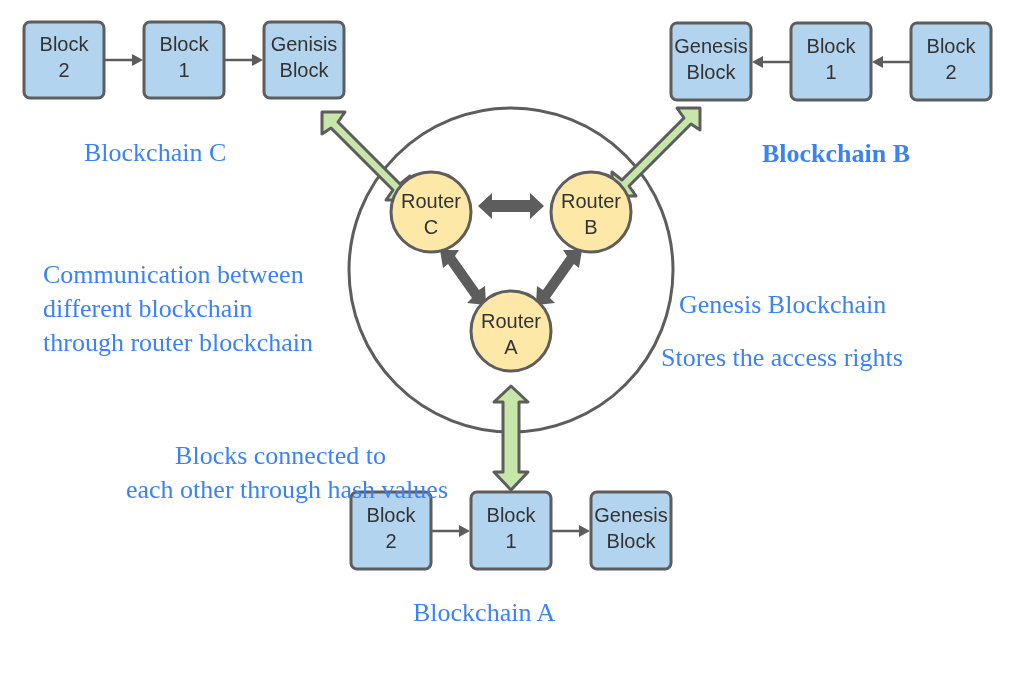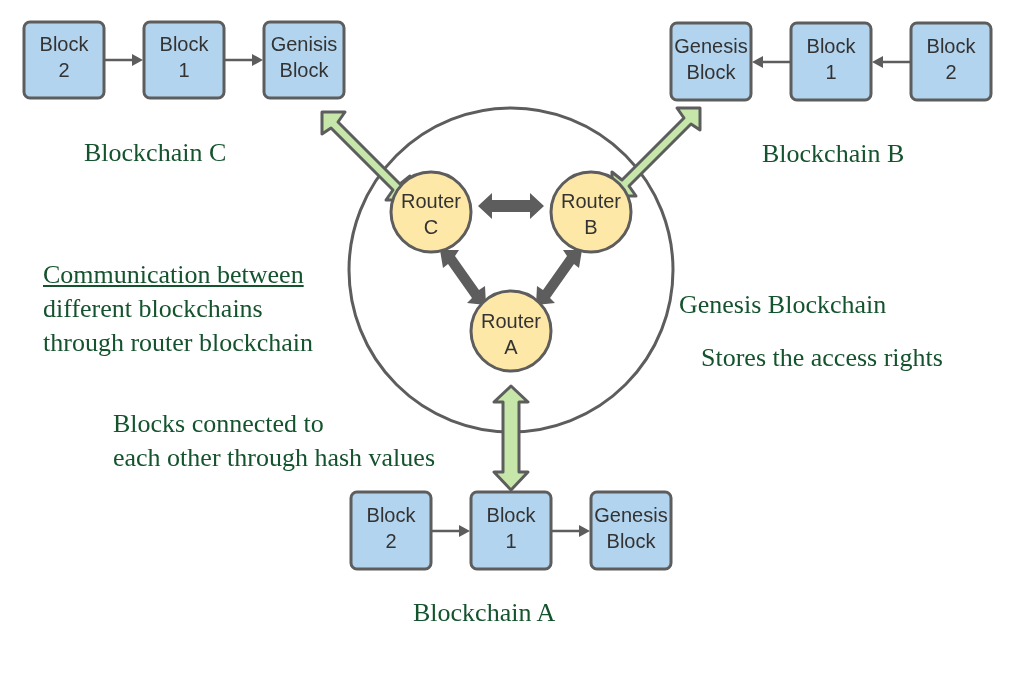--- a/index.html
+++ b/index.html
@@ -6,21 +6,21 @@
   body { width:1031px; height:692px; position:relative; overflow:hidden; }
   svg { position:absolute; left:0; top:0; }
   .block-rect { fill:#b3d4ee; stroke:#5d5d5d; stroke-width:3; }
   .router-circle { fill:#fde8a8; stroke:#5d5d5d; stroke-width:3; }
   .outer-circle { fill:none; stroke:#5d5d5d; stroke-width:3; }
   .node-text { font-family:"Liberation Sans", sans-serif; font-size:20px; fill:#333333; text-anchor:middle; }
   .chain-arrow { stroke:#5d5d5d; stroke-width:2.5; fill:none; }
   .chain-head { fill:#5d5d5d; }
   .green-arrow { fill:#c6e6aa; stroke:#5d5d5d; stroke-width:3; stroke-linejoin:round; }
   .gray-arrow { fill:#5d5d5d; }
-  .label { position:absolute; font-family:"Liberation Serif", serif; font-size:26px; color:#14532d; line-height:34px; white-space:nowrap; }
+  .label { position:absolute; font-family:"Liberation Serif", serif; font-size:26px; color:#3b82f6; line-height:34px; white-space:nowrap; }
 </style>
 </head>
 <body>
 
 <svg width="1031" height="692" viewBox="0 0 1031 692">
 
   <circle class="outer-circle" cx="511" cy="270" r="162"></circle>
 
   <g>
     <polygon class="green-arrow" points="322,112 345,112 338,122 400,184 410,176 410,200 386,200 393,190 331,128 322,134"></polygon>
@@ -131,28 +131,28 @@
     </g>
     <g>
       <rect class="block-rect" x="591" y="492" width="80" height="77" rx="6"></rect>
       <text class="node-text" x="631" y="522">Genesis</text>
       <text class="node-text" x="631" y="548">Block</text>
     </g>
   </g>
 </svg>
 
 <div class="label" style="left:84px; top:136px;">Blockchain C</div>
-<div class="label" style="left:762px; top:137px;">Blockchain B</div>
+<div class="label" style="left:762px; top:137px;font-weight:bold;">Blockchain B</div>
 <div class="label" style="left:413px; top:596px;">Blockchain A</div>
 
 <div style="position:absolute; left:43px; top:258px;">
-  <div class="label" style="position:static;text-decoration:underline;">Communication between</div>
-  <div class="label" style="position:static;">different blockchains</div>
+  <div class="label" style="position:static;">Communication between</div>
+  <div class="label" style="position:static;">different blockchain</div>
   <div class="label" style="position:static;text-align:right;">through router blockchain</div>
 </div>
 
 <div class="label" style="left:679px; top:288px;">Genesis Blockchain</div>
-<div class="label" style="left:661px; top:341px;margin-left:40px;">Stores the access rights</div>
+<div class="label" style="left:661px; top:341px;">Stores the access rights</div>
 
-<div style="position:absolute; left:113px; top:407px;">
+<div style="position:absolute; left:113px; top:439px;text-align:center;">
   <div class="label" style="position:static;">Blocks connected to</div>
-  <div class="label" style="position:static;">each other through hash values</div>
+  <div class="label" style="position:static;margin-left:13px;">each other through hash values</div>
 </div>
 
 </body></html>

